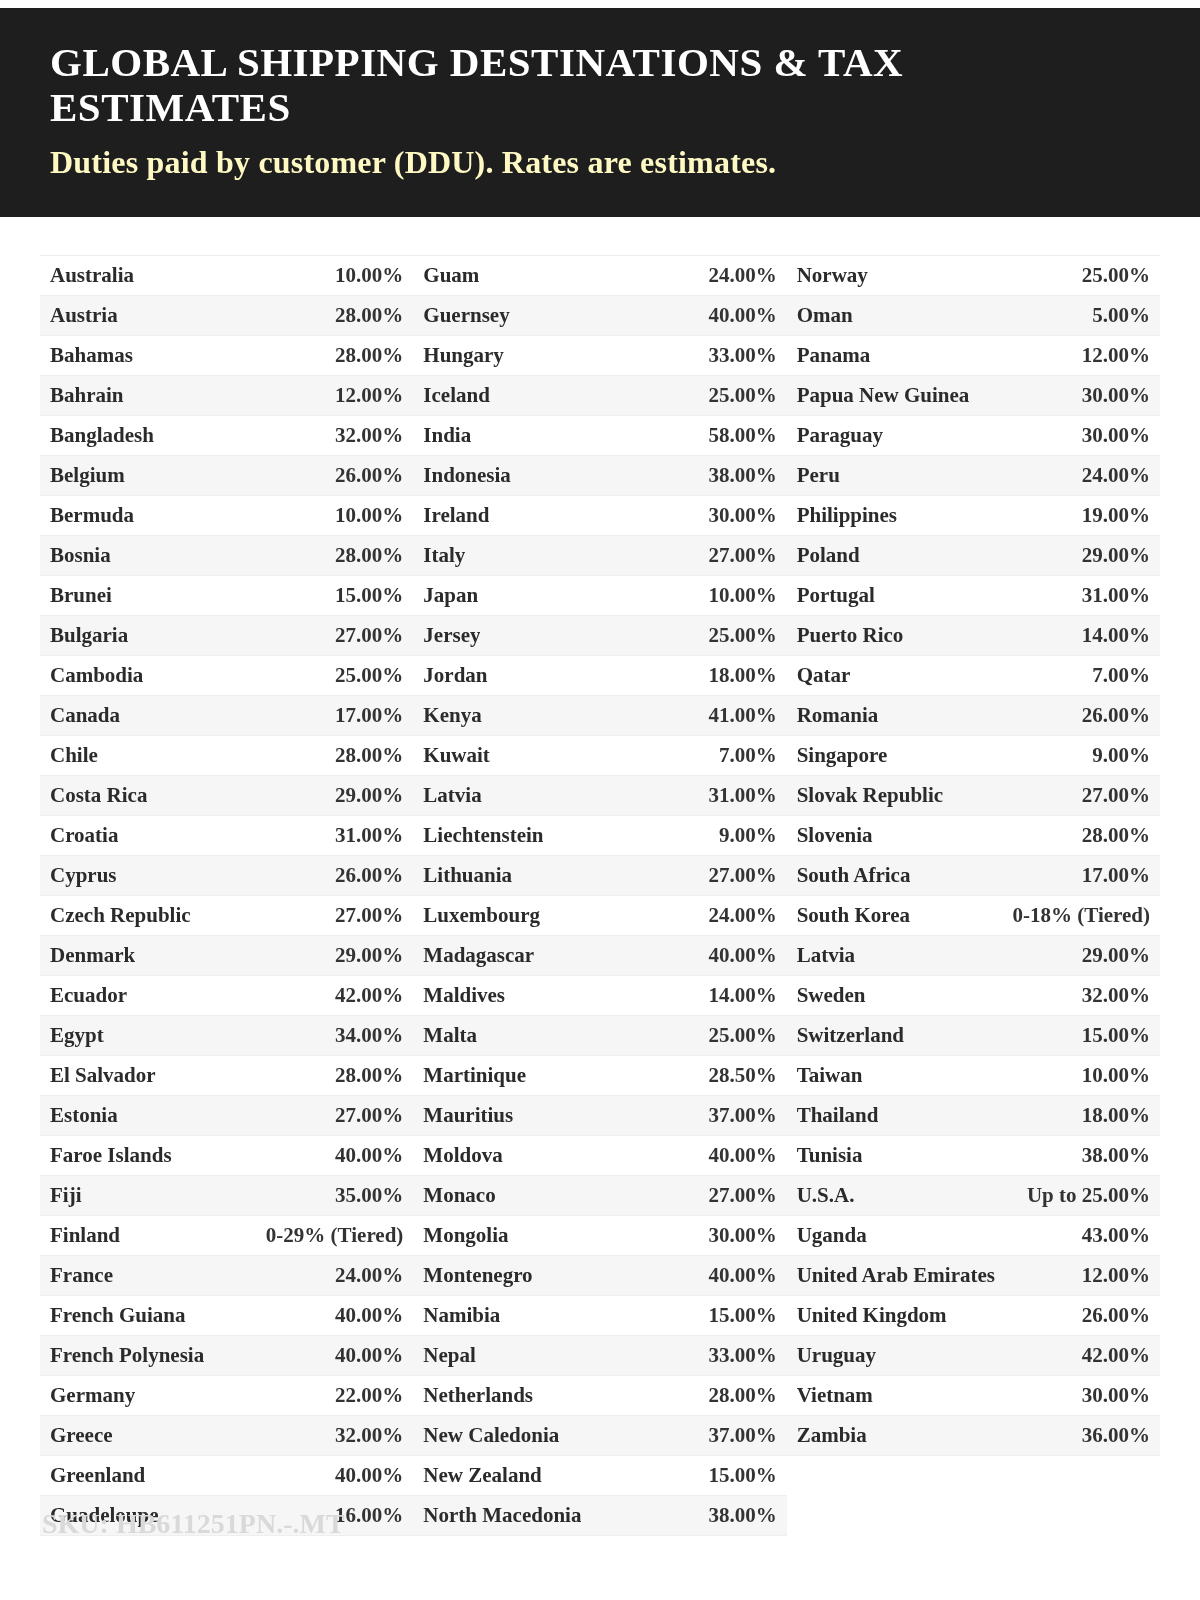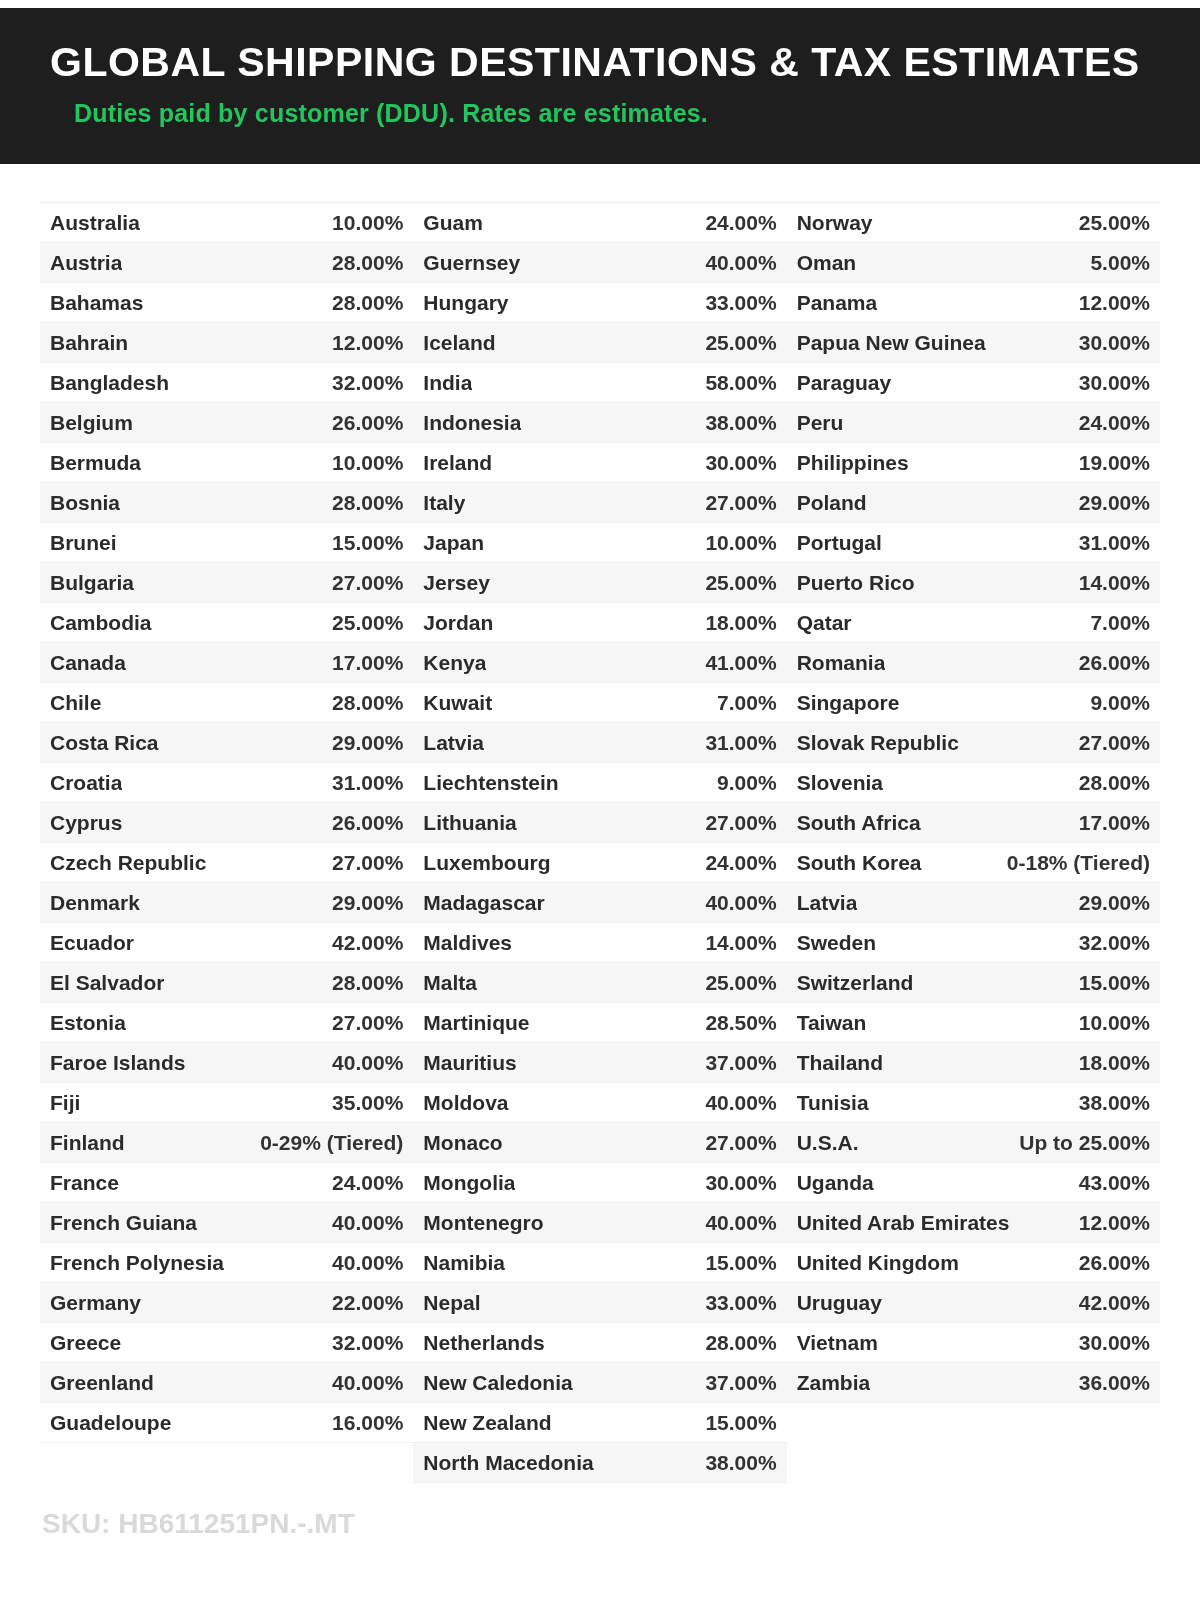--- a/index.html
+++ b/index.html
@@ -3,39 +3,38 @@
 <meta charset="utf-8">
 <style>
   * { box-sizing: border-box; margin: 0; padding: 0; }
   html, body { background: #ffffff; }
   body {
     width: 1200px;
     min-height: 1600px;
     font-family: "Liberation Sans", sans-serif;
     position: relative;
   }
-  .page { padding-top: 8px; }
+  .page { padding-top: 8px; font-family: Liberation Serif, serif; }
   .header {
     background: #1e1e1e;
     padding: 32px 50px 36px 50px;
   }
   .title {
     color: #ffffff;
     font-size: 41px;
     font-weight: bold;
     letter-spacing: 0.5px;
     line-height: 1.1;
   }
   .subtitle {
-    color: #22c55e;
-    font-size: 25px;
+    color: #fef9c3;
+    font-size: 32px;
     font-weight: bold;
     margin-top: 14px;
     letter-spacing: 0.2px;
-    margin-left: 24px;
   }
   .grid {
     display: flex;
     gap: 0;
     padding: 38px 40px 0 40px;
     align-items: flex-start;
   }
   .col {
     flex: 1;
     border-top: 1px solid #ececec;
@@ -165,20 +164,24 @@
         </div>
         <div class="row">
           <span class="country">Denmark</span>
           <span class="rate">29.00%</span>
         </div>
         <div class="row">
           <span class="country">Ecuador</span>
           <span class="rate">42.00%</span>
         </div>
         <div class="row">
+          <span class="country">Egypt</span>
+          <span class="rate">34.00%</span>
+        </div>
+        <div class="row">
           <span class="country">El Salvador</span>
           <span class="rate">28.00%</span>
         </div>
         <div class="row">
           <span class="country">Estonia</span>
           <span class="rate">27.00%</span>
         </div>
         <div class="row">
           <span class="country">Faroe Islands</span>
           <span class="rate">40.00%</span>

